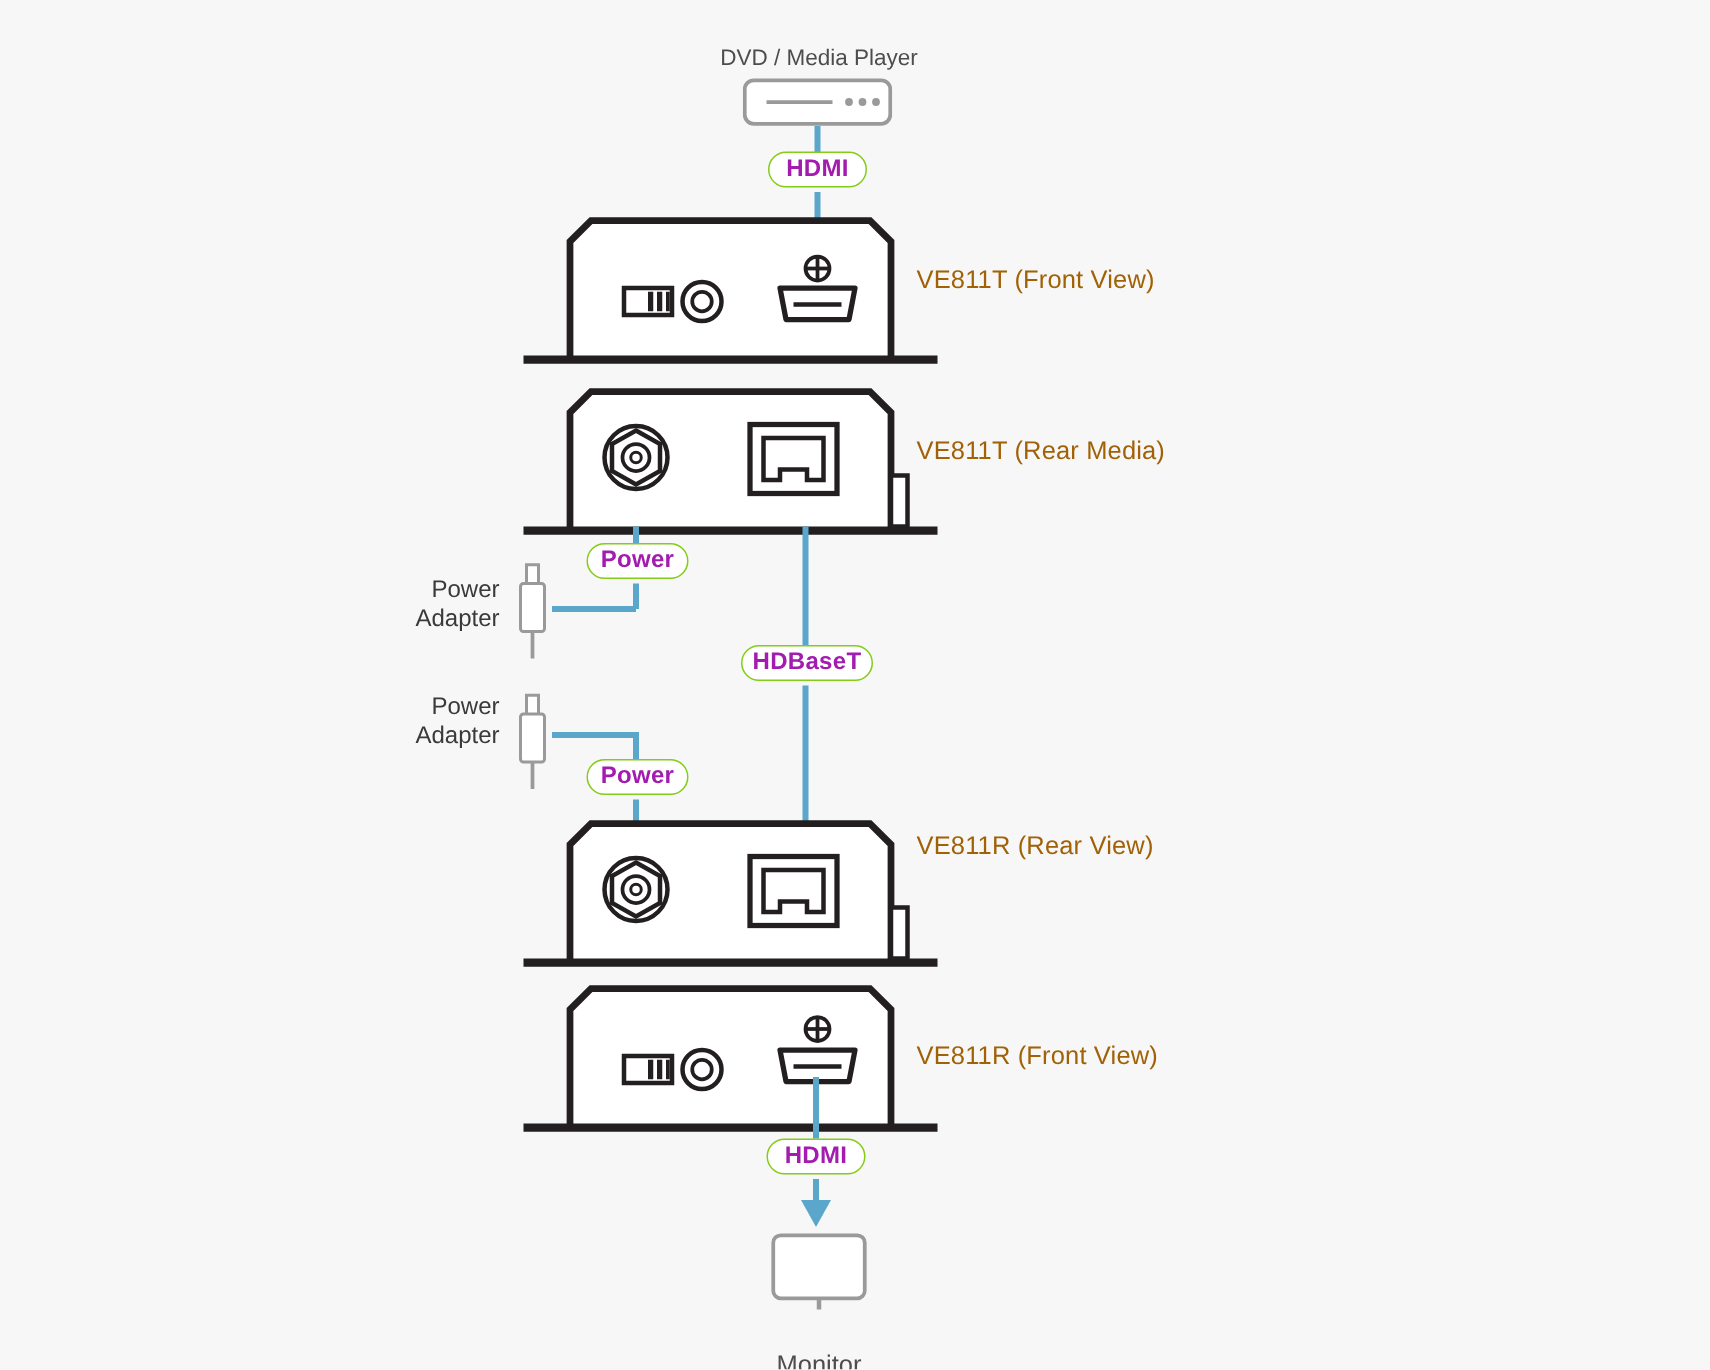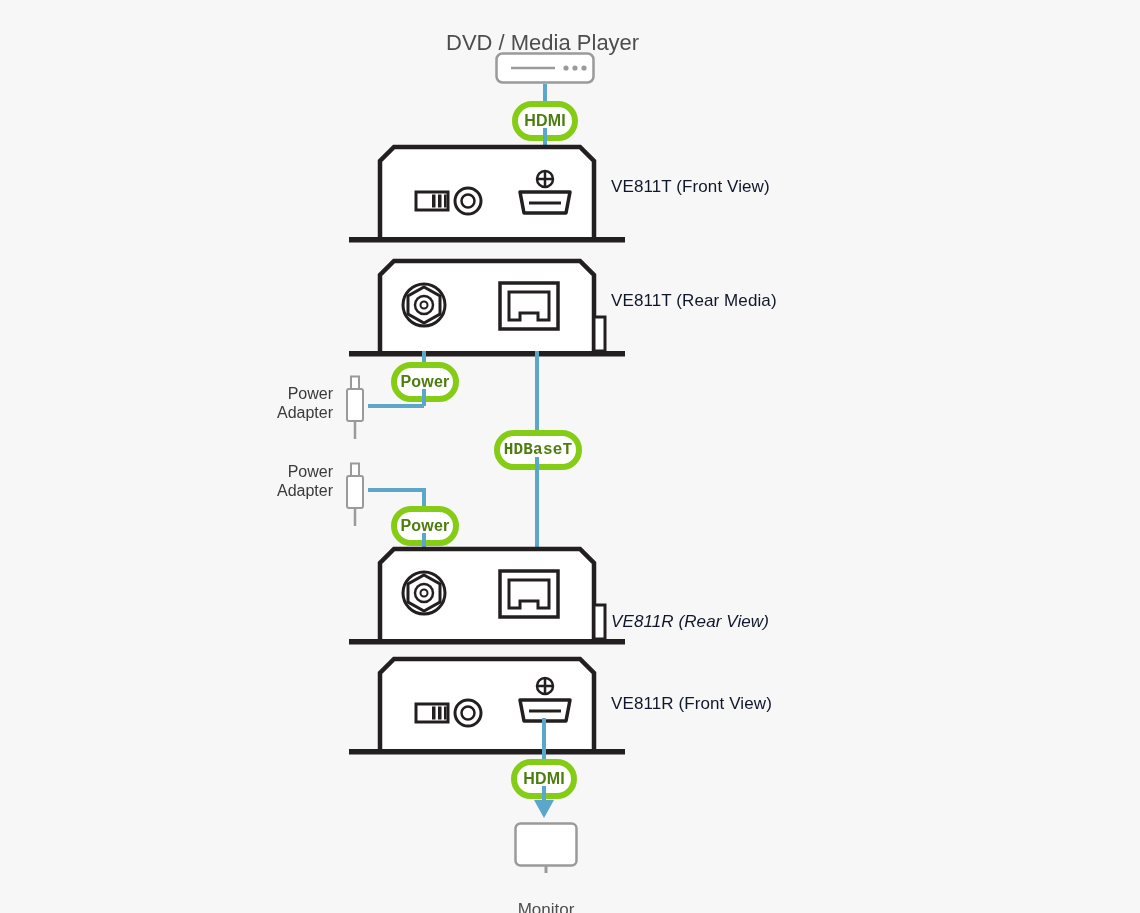--- a/index.html
+++ b/index.html
@@ -13,28 +13,29 @@
     height: 913px;
     background: #f7f7f7;
     font-family: "Liberation Sans", sans-serif;
     overflow: hidden;
   }
   .abs { position: absolute; }
 
   
   .dev-label {
     font-size: 17px;
-    color: #0f172a;
+    color: #a16207;
     white-space: nowrap;
     letter-spacing: .1px;
   }
   .top-label {
-    font-size: 22px;
+    font-size: 15px;
     color: #4d4d4d;
     white-space: nowrap;
+    text-align: center;
   }
   .pa-label {
     font-size: 16px;
     color: #3a3a3a;
     text-align: right;
     line-height: 19px;
     white-space: nowrap;
   }
   .mon-label {
     font-size: 17px;
@@ -49,30 +50,30 @@
     background: #5ba7cc;
     width: 4px;
   }
   .cable-h {
     background: #5ba7cc;
     height: 4px;
   }
 
   
   .pill {
-    border: 6px solid #84cc16;
+    border: 1px solid #84cc16;
     background: #ffffff;
     border-radius: 999px;
-    color: #4d7c0f;
+    color: #a21caf;
     font-weight: bold;
     font-size: 16px;
     display: flex;
     align-items: center;
     justify-content: center;
-    height: 40px;
+    height: 24px;
     box-sizing: border-box;
     white-space: nowrap;
     letter-spacing: .2px;
   }
 
   
   .chassis-wrap { position: absolute; }
   .chassis-wrap svg { display: block; overflow: visible; }
 </style>
 </head>
@@ -169,21 +170,21 @@
       <rect x="5" y="14" width="16" height="32" rx="2" ry="2" stroke="#9a9a9a" stroke-width="2" fill="#ffffff"></rect>
       <line x1="13" y1="46" x2="13" y2="64" stroke="#9a9a9a" stroke-width="2.5"></line>
     </svg>
   </div>
   <div class="abs pa-label" style="left:255px; top:384px; width:78px;">
     <div>Power</div>
     <div>Adapter</div>
   </div>
 
   <div class="abs cable-v" style="left:535px; top:351px; height:80px;"></div>
-  <div class="abs pill" style="left:494px; top:430px; width:88px;font-family:Liberation Mono, monospace;">HDBaseT</div>
+  <div class="abs pill" style="left:494px; top:430px; width:88px;">HDBaseT</div>
   <div class="abs cable-v" style="left:535px; top:457px; height:93px;"></div>
 
   <div class="abs" style="left:342px; top:462px;">
     <svg width="26" height="65" viewBox="0 0 26 65">
       <rect x="9" y="1.5" width="8" height="13" stroke="#9a9a9a" stroke-width="2" fill="#ffffff"></rect>
       <rect x="5" y="14" width="16" height="32" rx="2" ry="2" stroke="#9a9a9a" stroke-width="2" fill="#ffffff"></rect>
       <line x1="13" y1="46" x2="13" y2="64" stroke="#9a9a9a" stroke-width="2.5"></line>
     </svg>
   </div>
   <div class="abs pa-label" style="left:255px; top:462px; width:78px;">
@@ -208,21 +209,21 @@
         <circle cx="76" cy="48" r="9" stroke="#231f20" stroke-width="2.5" fill="#ffffff"></circle>
         <circle cx="76" cy="48" r="3.5" stroke="#231f20" stroke-width="2" fill="#ffffff"></circle>
       </g>
 
       <g>
         <rect x="152" y="26" width="58" height="46" stroke="#231f20" stroke-width="3.5" fill="#ffffff"></rect>
         <path d="M161,35 L201,35 L201,63 L190,63 L190,56 L172,56 L172,63 L161,63 Z" stroke="#231f20" stroke-width="3" fill="#ffffff" stroke-linejoin="miter"></path>
       </g>
     </svg>
   </div>
-  <div class="abs dev-label" style="left:611px; top:612px;font-style:italic;">VE811R (Rear View)</div>
+  <div class="abs dev-label" style="left:611px; top:554px;">VE811R (Rear View)</div>
 
   <div class="chassis-wrap" style="left:348px; top:655px;">
     <svg width="280" height="102" viewBox="0 0 280 102">
       <path d="M32,96 L32,18 L46,4 L232,4 L246,18 L246,96" stroke="#231f20" stroke-width="4.5" fill="#ffffff" stroke-linejoin="miter"></path>
       <rect x="1" y="94" width="276" height="5.5" fill="#231f20"></rect>
 
       <g>
         <rect x="68" y="49" width="32" height="18" stroke="#231f20" stroke-width="3" fill="#ffffff"></rect>
         <rect x="84" y="51.5" width="3.5" height="13" fill="#231f20"></rect>
         <rect x="90" y="51.5" width="3.5" height="13" fill="#231f20"></rect>

